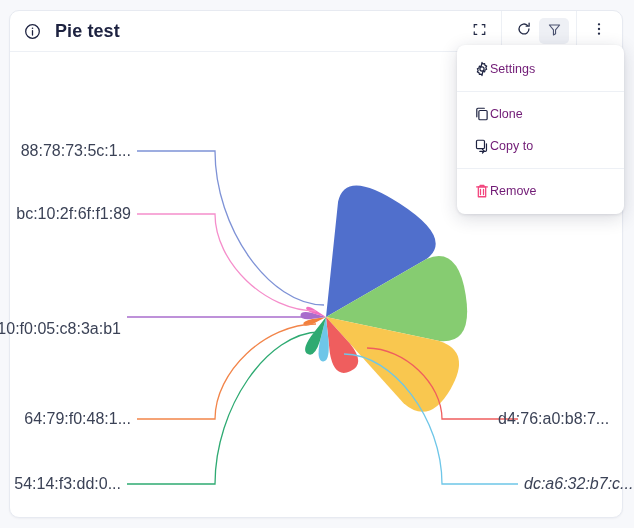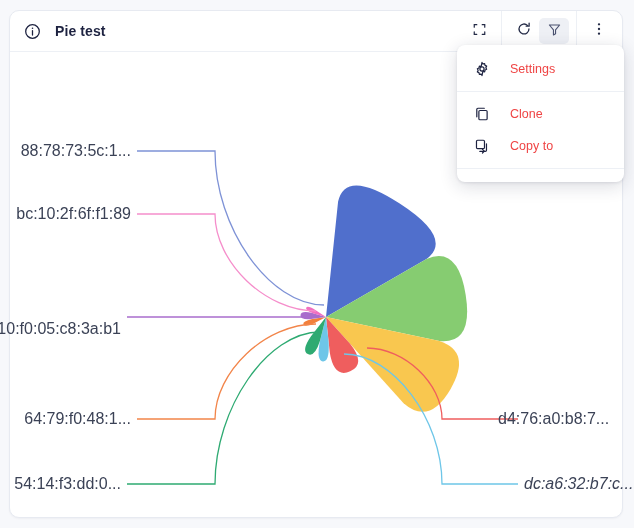--- a/index.html
+++ b/index.html
@@ -45,21 +45,21 @@
     flex: 1 1 auto;
     min-width: 0;
   }
   .info-icon {
     width: 17px;
     height: 17px;
     flex: 0 0 auto;
     display: block;
   }
   .card-title {
-    font-size: 14px;
+    font-size: 18px;
     font-weight: bold;
     color: #1d2240;
     letter-spacing: .1px;
     white-space: nowrap;
   }
   .header-right {
     display: flex;
     align-items: center;
     flex: 0 0 auto;
     height: 100%;
@@ -112,25 +112,25 @@
     width: 167px;
     background: #ffffff;
     border-radius: 8px;
     box-shadow: 0 4px 18px rgba(25,32,60,.16), 0 1px 3px rgba(25,32,60,.10);
     padding: 8px 0 7px 0;
     z-index: 40;
   }
   .menu-item {
     display: flex;
     align-items: center;
-    gap: 20px;
+    gap: 0;
     height: 32px;
     padding: 0 14px 0 16px;
     cursor: pointer;
-    color: #ef4444;
+    color: #701a75;
     font-size: 12.5px;
   }
   .menu-item .mi-icon {
     width: 17px; height: 17px;
     flex: 0 0 17px;
     display: flex; align-items: center; justify-content: center;
     color: #1d2240;
   }
   .menu-item.danger .mi-icon { color: #f2457d; }
   .menu-sep {
@@ -250,15 +250,26 @@
         <span class="mi-icon">
           <svg viewBox="0 0 20 20" width="16" height="16" fill="none" stroke="currentColor" stroke-width="1.5">
             <rect x="3.1" y="2.8" width="10" height="10.4" rx="1.4"></rect>
             <path d="M15.6 7.2v8.2a1.4 1.4 0 0 1-1.4 1.4H7.3" stroke-linecap="round"></path>
             <path d="M10.6 14.2l2.3 2.3-2.3 2.3" stroke-linecap="round" stroke-linejoin="round"></path>
           </svg>
         </span>
         <span>Copy to</span>
       </div>
       <div class="menu-sep"></div>
+      <div class="menu-item danger">
+        <span class="mi-icon">
+          <svg viewBox="0 0 20 20" width="16" height="16" fill="none" stroke="currentColor" stroke-width="1.6">
+            <path d="M3.3 4.9h13.4" stroke-linecap="round"></path>
+            <path d="M5.4 4.9h9.2v12.3H5.4z" stroke-linejoin="round"></path>
+            <path d="M8.1 8.1v6.3M11.9 8.1v6.3" stroke-linecap="round"></path>
+            <path d="M7.6 4.9V2.9h4.8v2" stroke-linejoin="round"></path>
+          </svg>
+        </span>
+        <span>Remove</span>
+      </div>
     </div>
 
 </div>
 
 </body></html>

